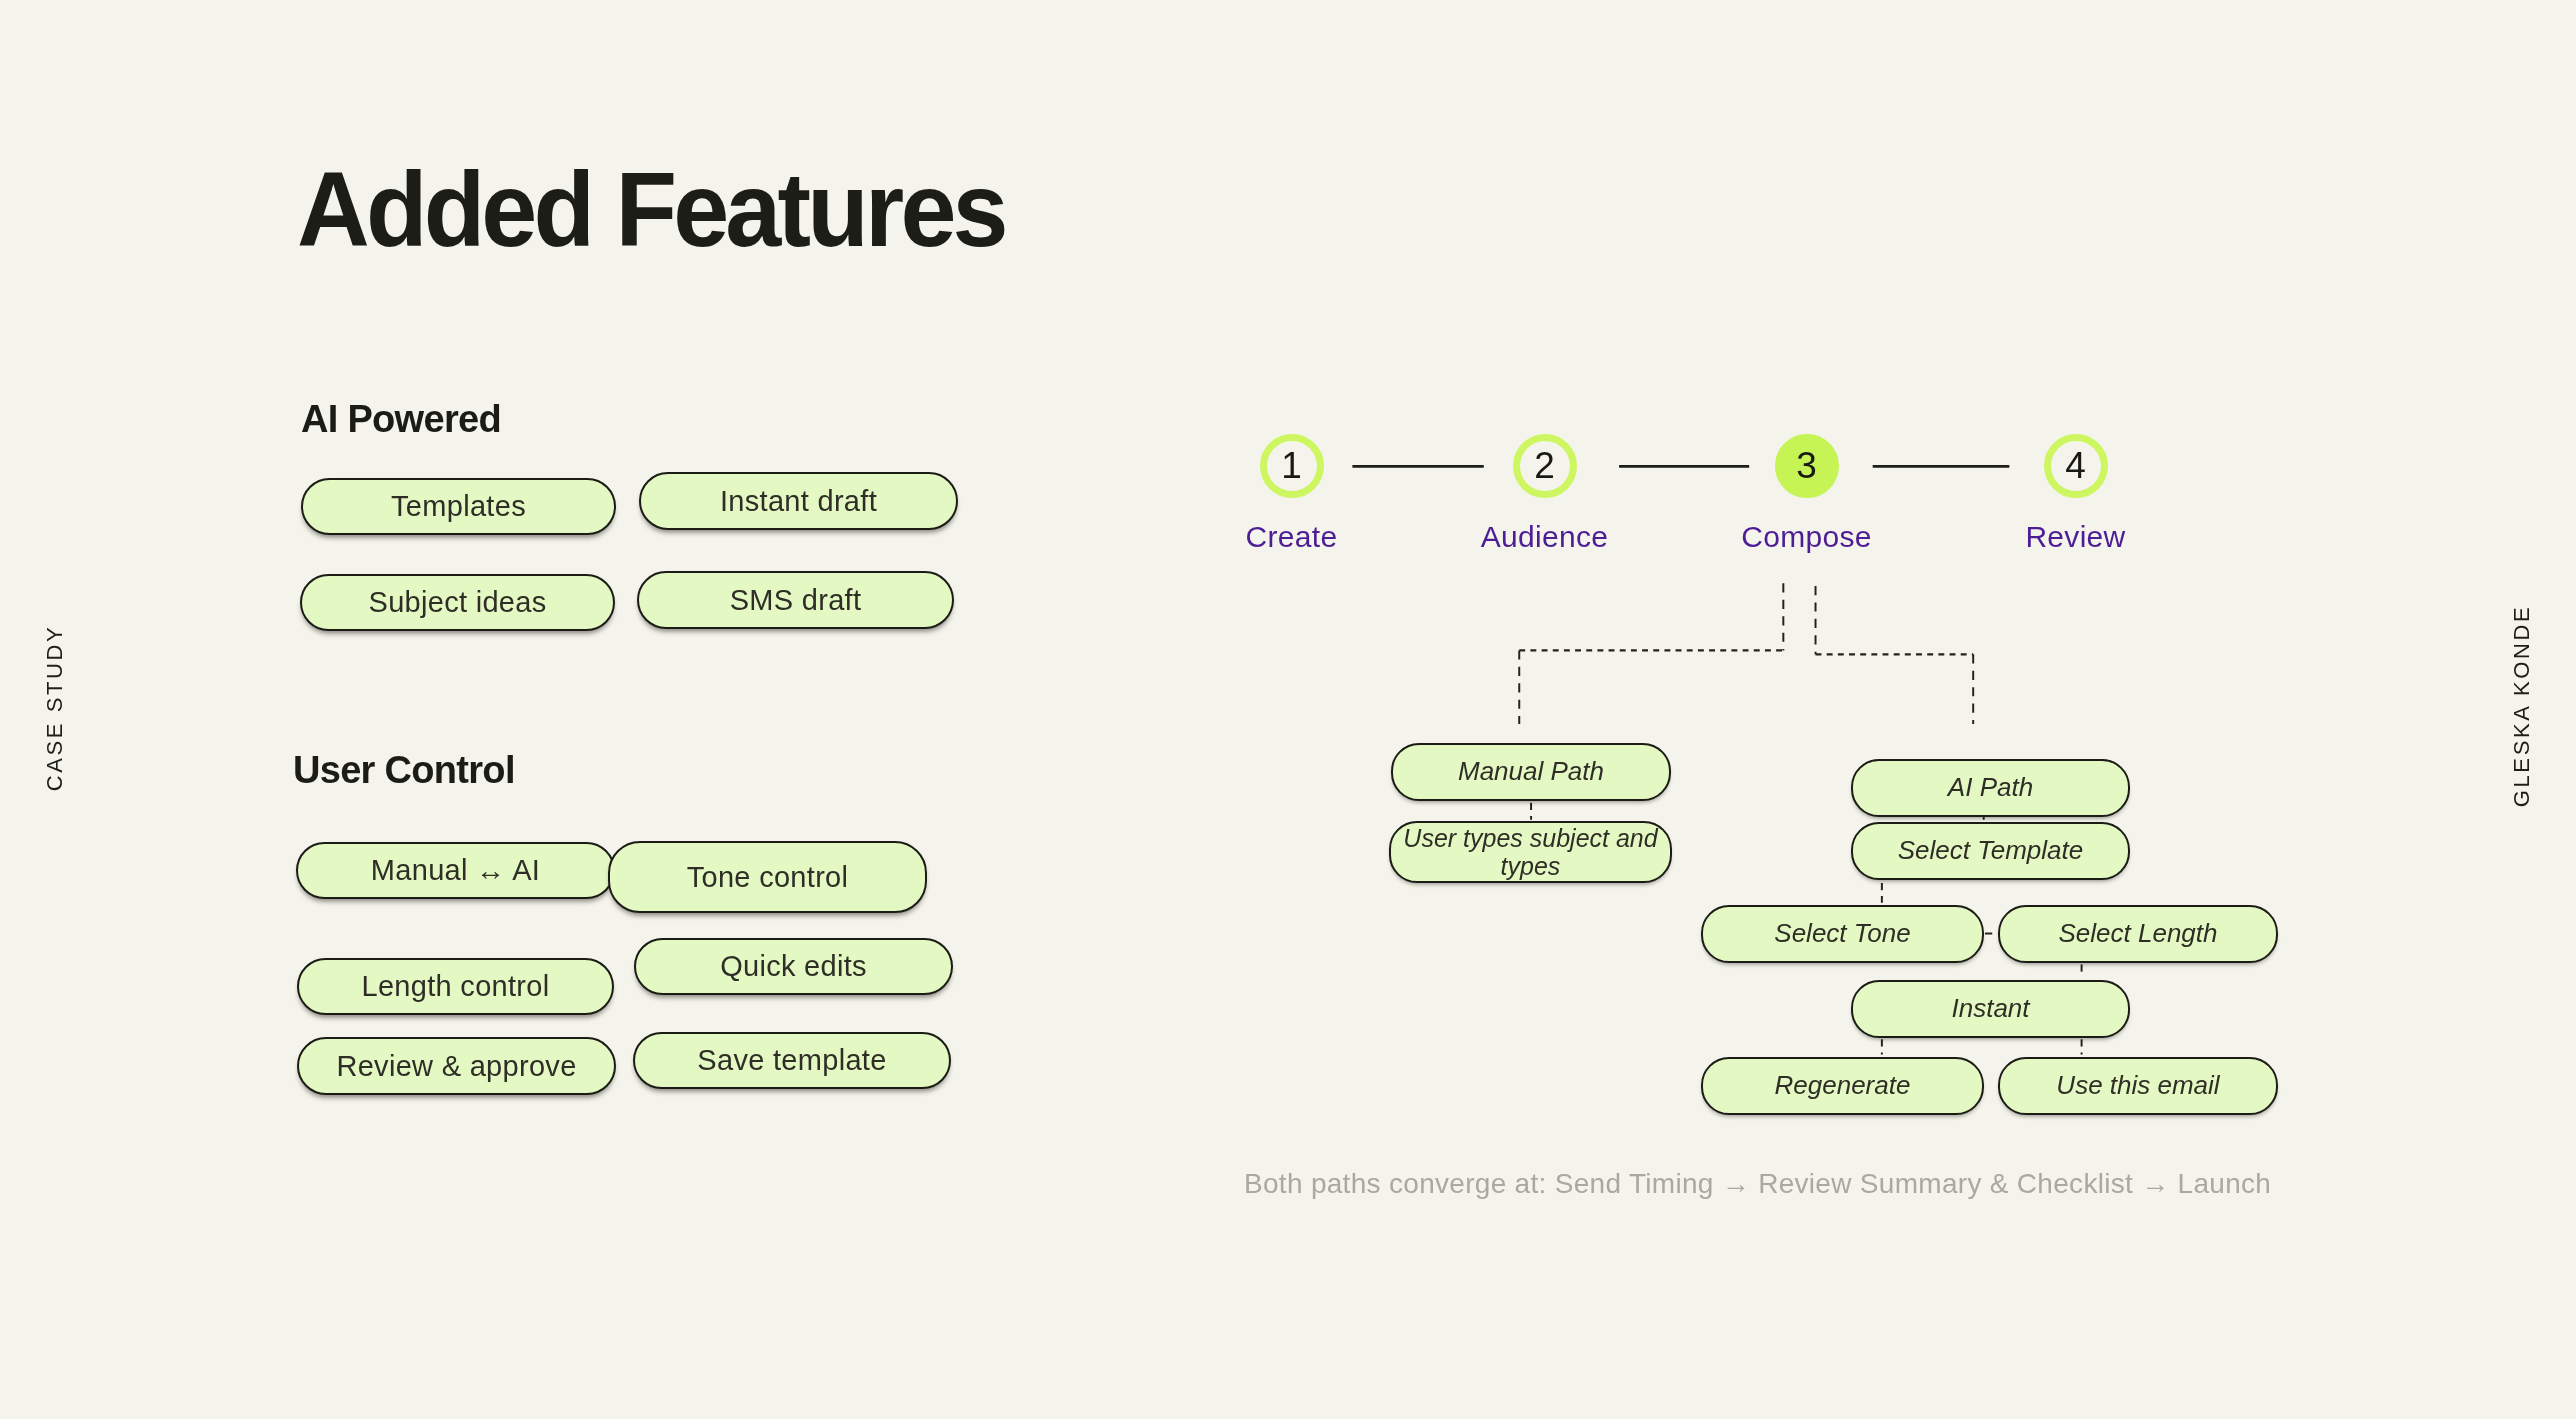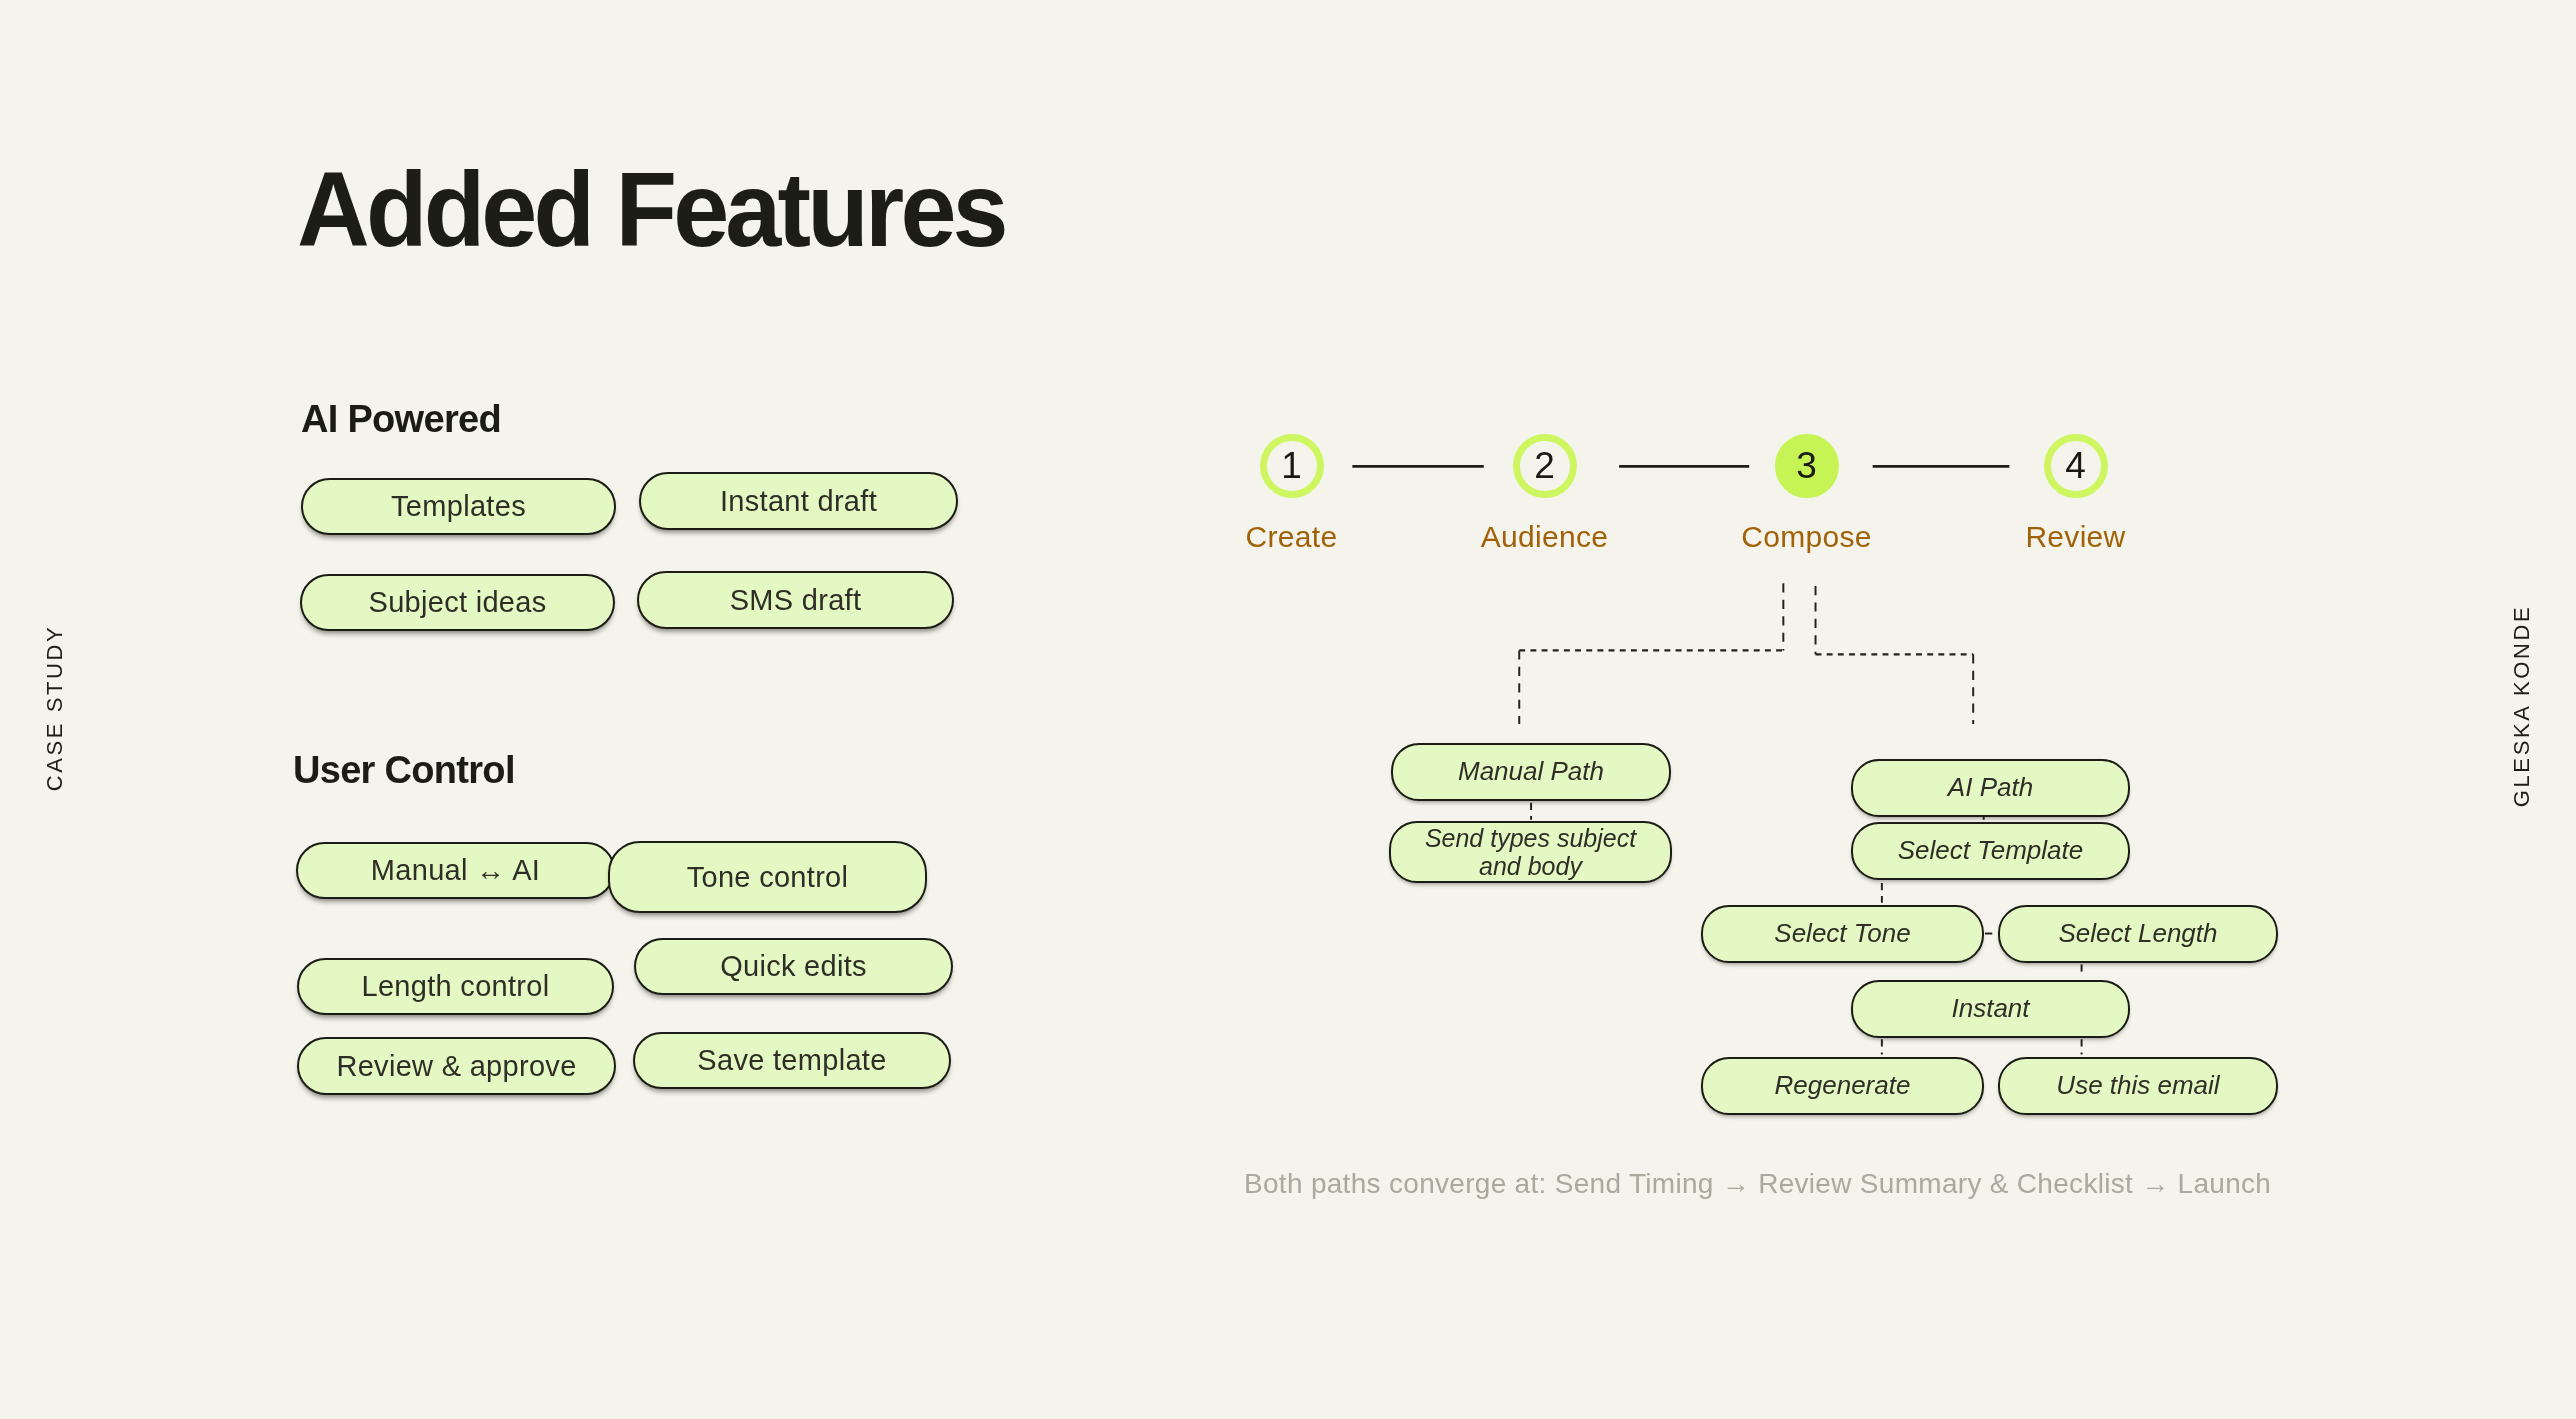--- a/index.html
+++ b/index.html
@@ -60,21 +60,21 @@
   }
   .step-circle {
     width:64px; height:64px; border-radius:50%;
     border:7.2px solid #cdf660;
     display:flex; align-items:center; justify-content:center;
     font-size:37px; color:#1a1a14;
   }
   .step.active .step-circle {
     background:#c6f455; border-color:#c6f455;
   }
-  .step-label { font-size:30px; color:#a16207; letter-spacing:0.3px; }
+  .step-label { font-size:30px; color:#4c1d95; letter-spacing:0.3px; }
 
   
   .flow-node {
     position:absolute;
     background:#e4f8c3;
     border:2px solid #1c1c16;
     border-radius:28px;
     display:flex; align-items:center; justify-content:center;
     font-size:26px; color:#2e2e26;
     text-align:center; line-height:1.12;
@@ -159,21 +159,21 @@
     <line class="dash-s" x1="3019" y1="1222" x2="3019" y2="1248"></line>
     <line class="dash-s" x1="2864" y1="1344" x2="2864" y2="1374"></line>
     <line class="dash-s" x1="3021" y1="1421" x2="3041" y2="1421"></line>
     <line class="dash-s" x1="3168" y1="1468" x2="3168" y2="1488"></line>
     <line class="dash-s" x1="2864" y1="1582" x2="2864" y2="1605"></line>
     <line class="dash-s" x1="3168" y1="1582" x2="3168" y2="1605"></line>
   </svg>
 
   <div class="flow-node" style="left:1391px; top:743px; width:280px; height:58px;">Manual Path</div>
   <div class="flow-node" style="left:1851px; top:743px; width:279px; height:58px;margin-top:16px;">AI Path</div>
-  <div class="flow-node" style="left:1389px; top:821px; width:283px; height:62px; font-size:25px;">Send types subject and body</div>
+  <div class="flow-node" style="left:1389px; top:821px; width:283px; height:62px; font-size:25px;">User types subject and types</div>
   <div class="flow-node" style="left:1851px; top:822px; width:279px; height:58px;">Select Template</div>
   <div class="flow-node" style="left:1701px; top:905px; width:283px; height:58px;">Select Tone</div>
   <div class="flow-node" style="left:1998px; top:905px; width:280px; height:58px;">Select Length</div>
   <div class="flow-node" style="left:1851px; top:980px; width:279px; height:58px;">Instant</div>
   <div class="flow-node" style="left:1701px; top:1057px; width:283px; height:58px;">Regenerate</div>
   <div class="flow-node" style="left:1998px; top:1057px; width:280px; height:58px;">Use this email</div>
 
   <div class="caption">Both paths converge at: Send Timing → Review Summary &amp; Checklist → Launch</div>
 
 </div>

